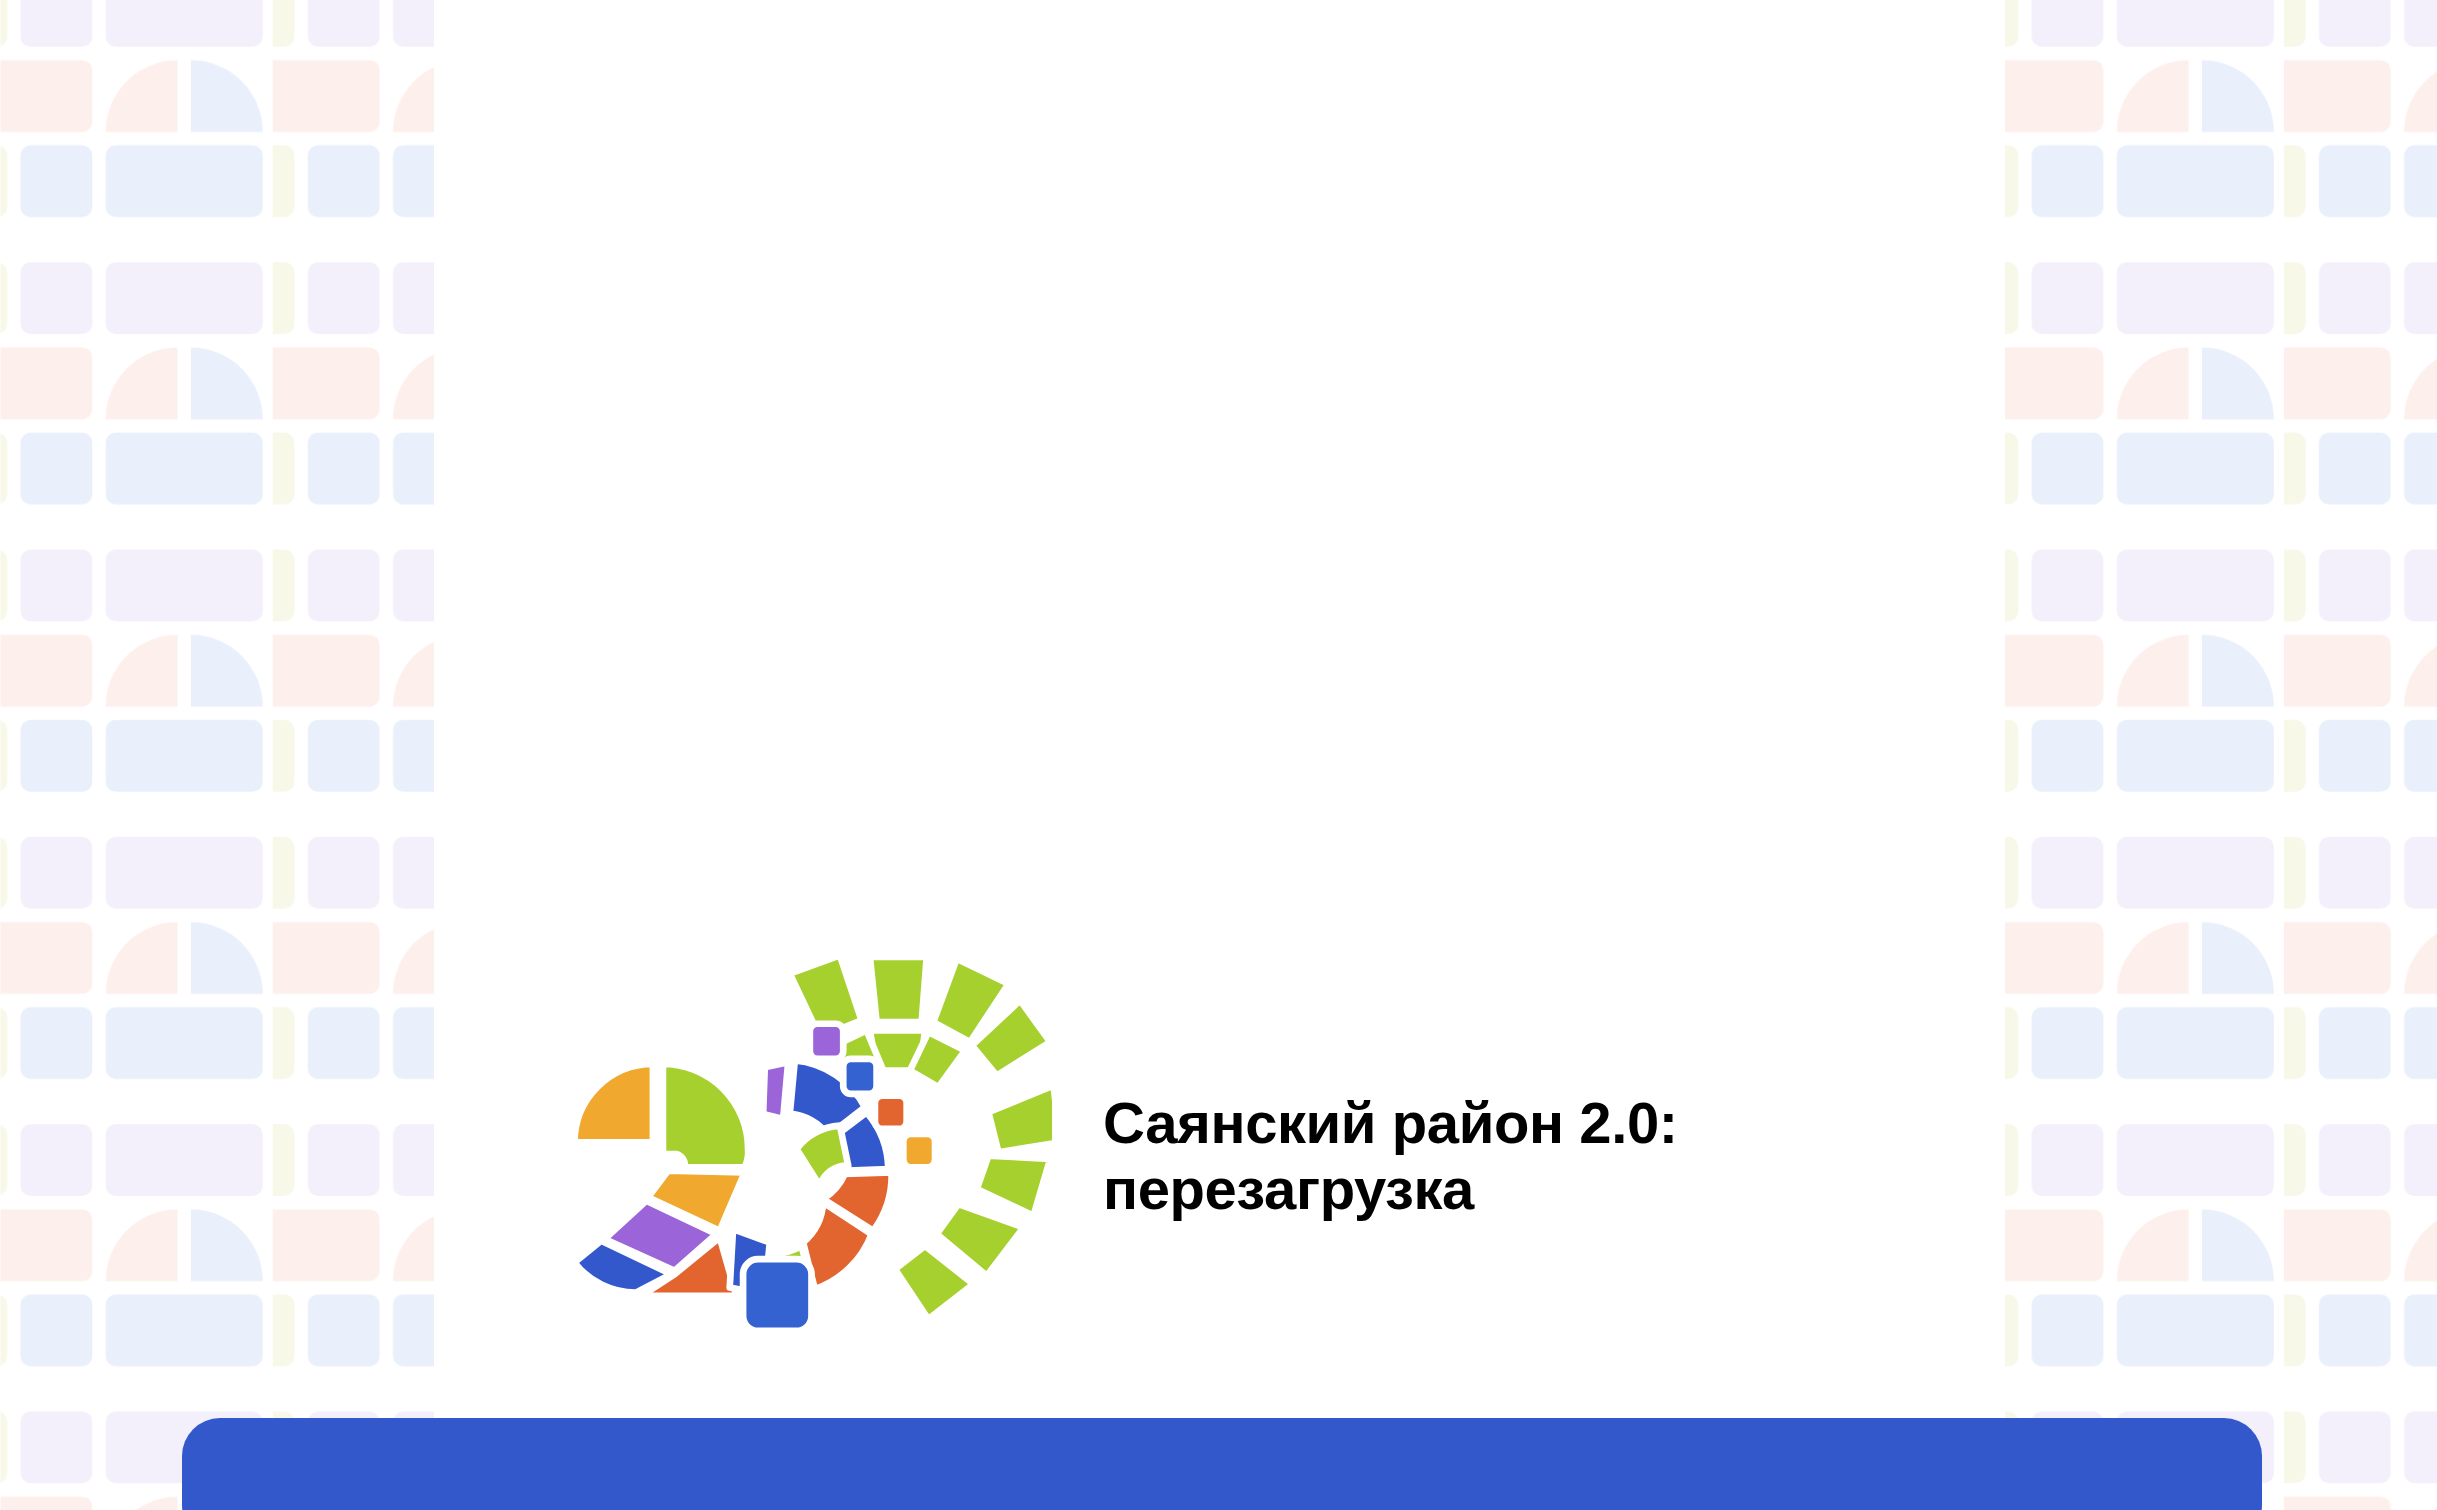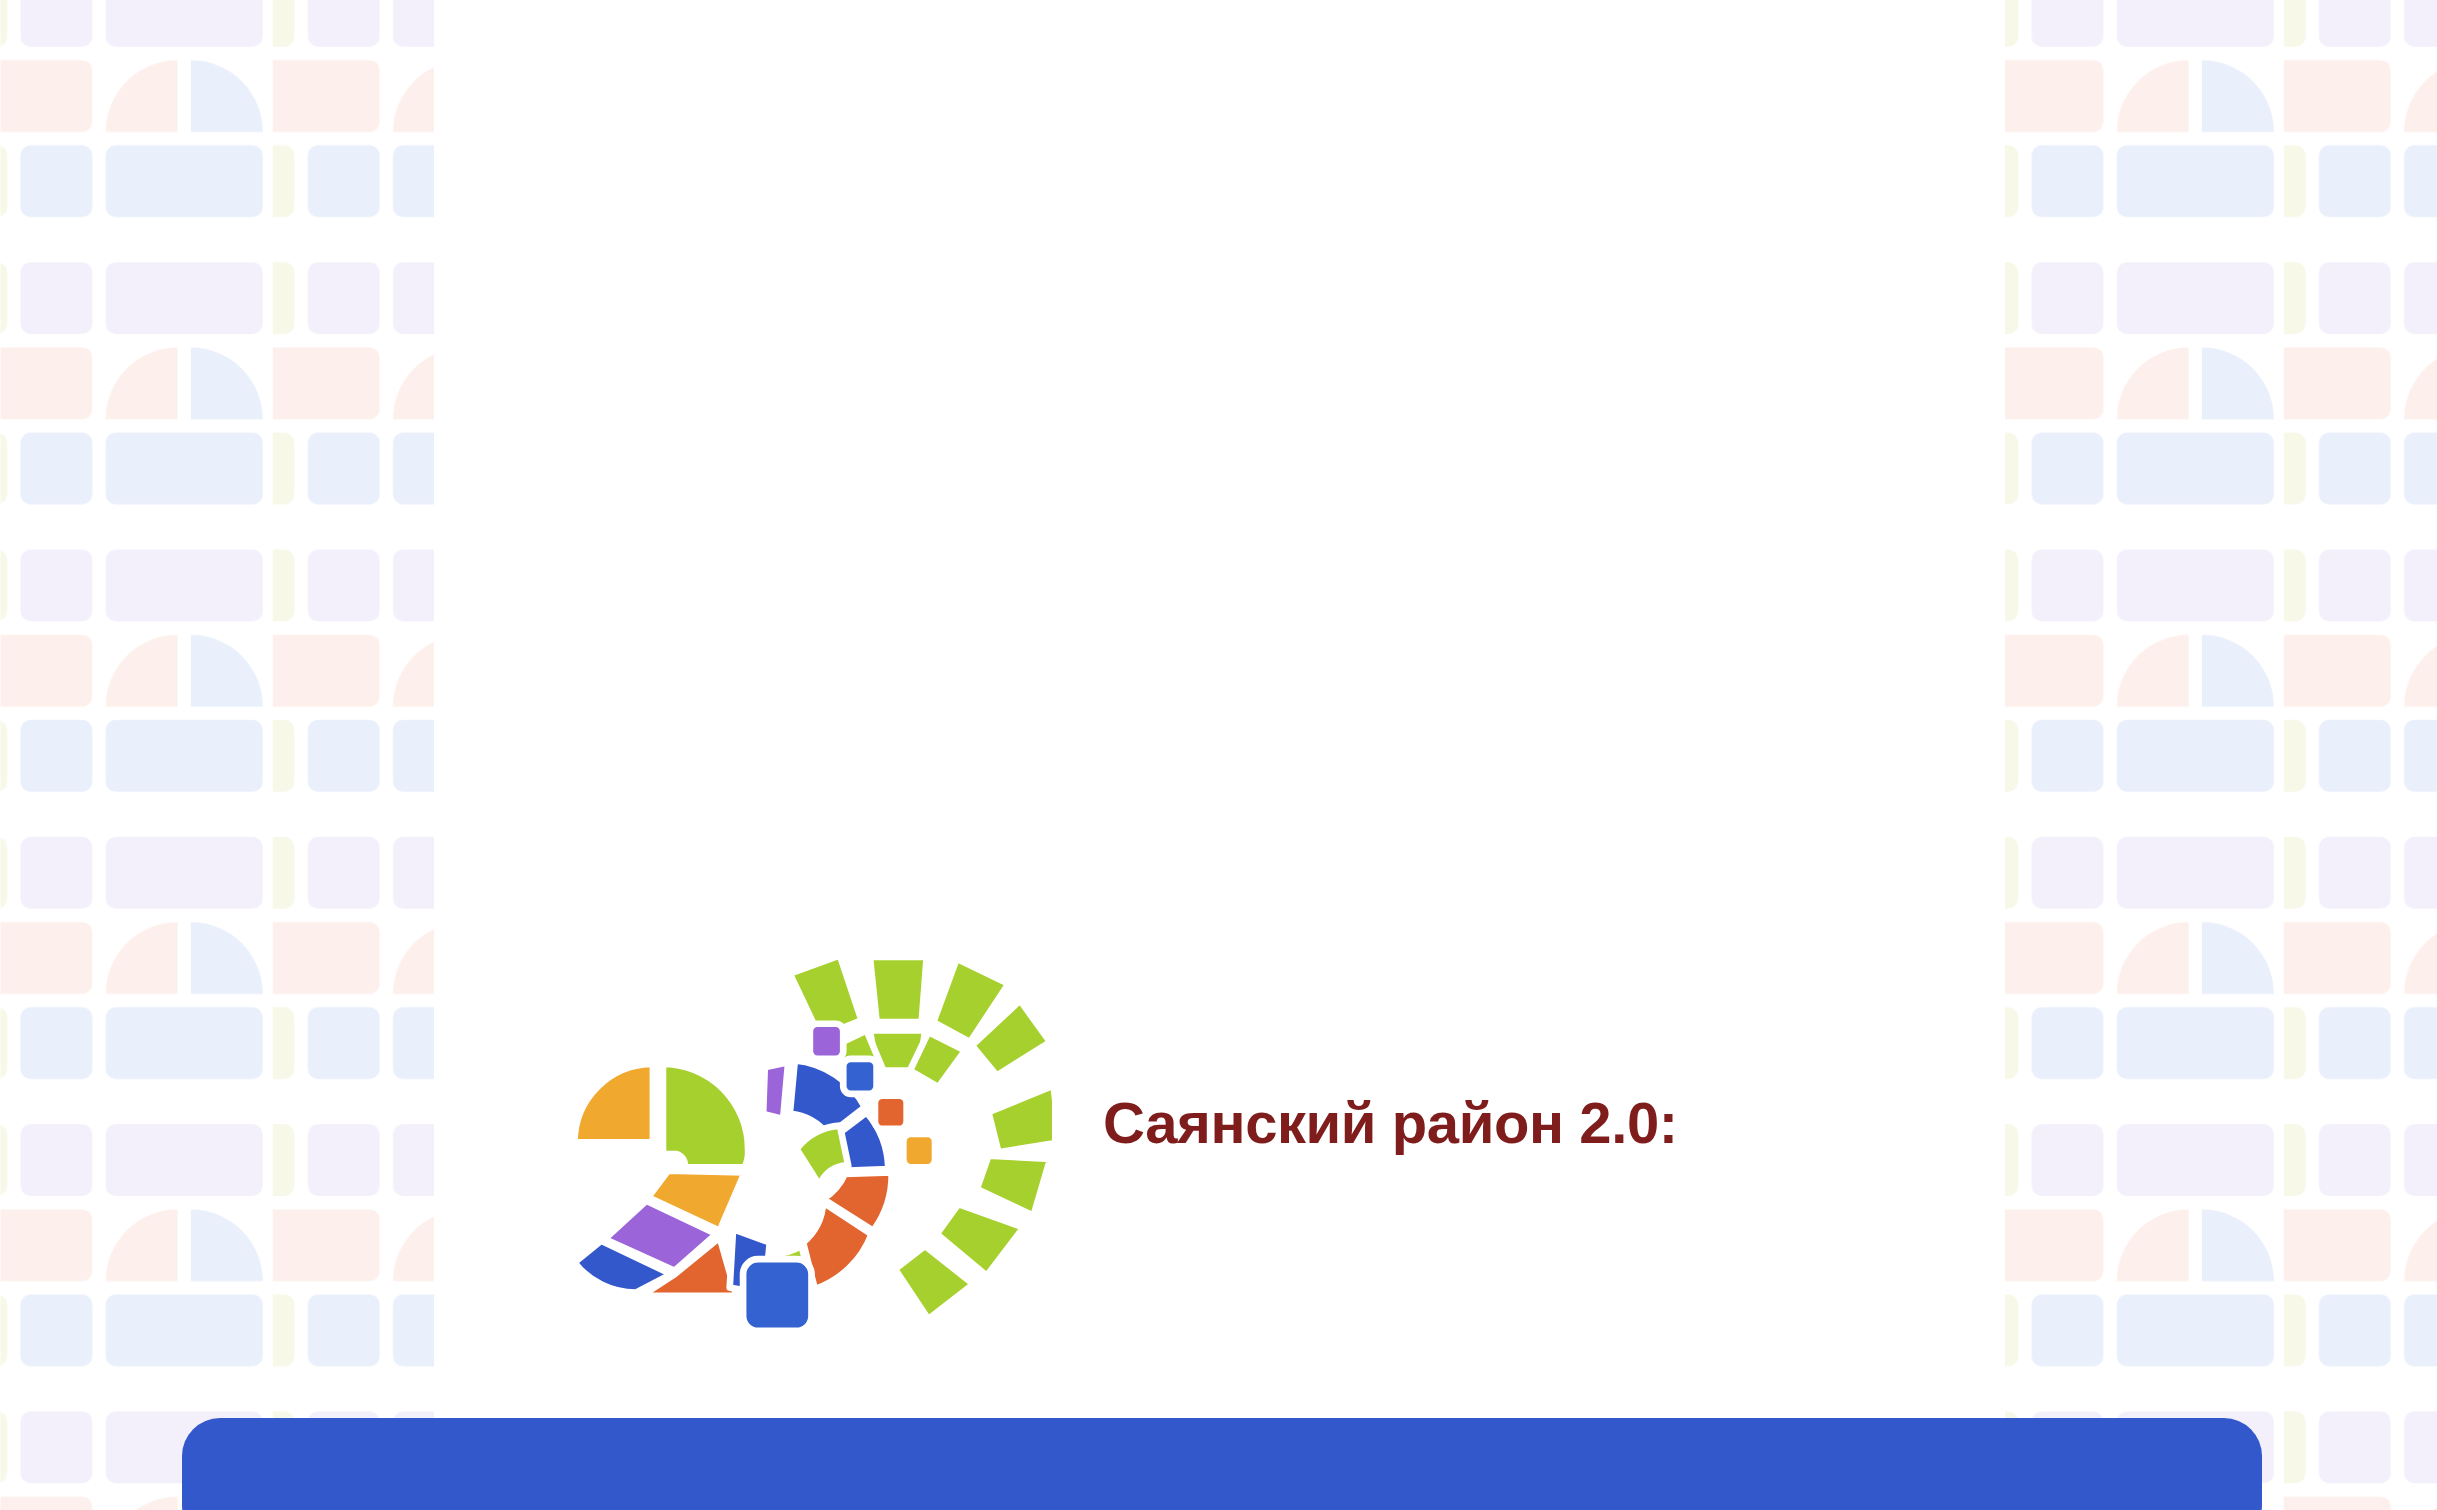--- a/index.html
+++ b/index.html
@@ -56,21 +56,21 @@
   #frame-panel {
     position: absolute;
     left: 480px; top: 861px;
     width: 1479px; height: 535px;
   }
 
   #banner-title {
     position: absolute;
     left: 1103px; top: 1090px;
     width: 794px;
-    color: #7f1d1d;
+    color: #000000;
     font-weight: 700;
     font-size: 58px;
     line-height: 1.13;
     text-align: left;
     z-index: 6;
     letter-spacing: -0.4px;
   }
 
   #logo-color-banner {
     position: absolute;
@@ -290,16 +290,17 @@
       <rect x="350" y="128" width="40" height="42" rx="9" fill="#3462D0"></rect>
       <rect x="388" y="172" width="38" height="40" rx="9" fill="#E2642F"></rect>
       <rect x="422" y="218" width="38" height="40" rx="9" fill="#F0A92E"></rect>
       <rect x="230" y="368" width="82" height="86" rx="18" fill="#3462D0"></rect>
     </g>
   </svg>
 </div>
 
 <div id="banner-title">
   <div>Саянский район 2.0:</div>
+  <div>перезагрузка</div>
 </div>
 
 <div id="bottom-bar"></div>
 
 
 </body></html>

